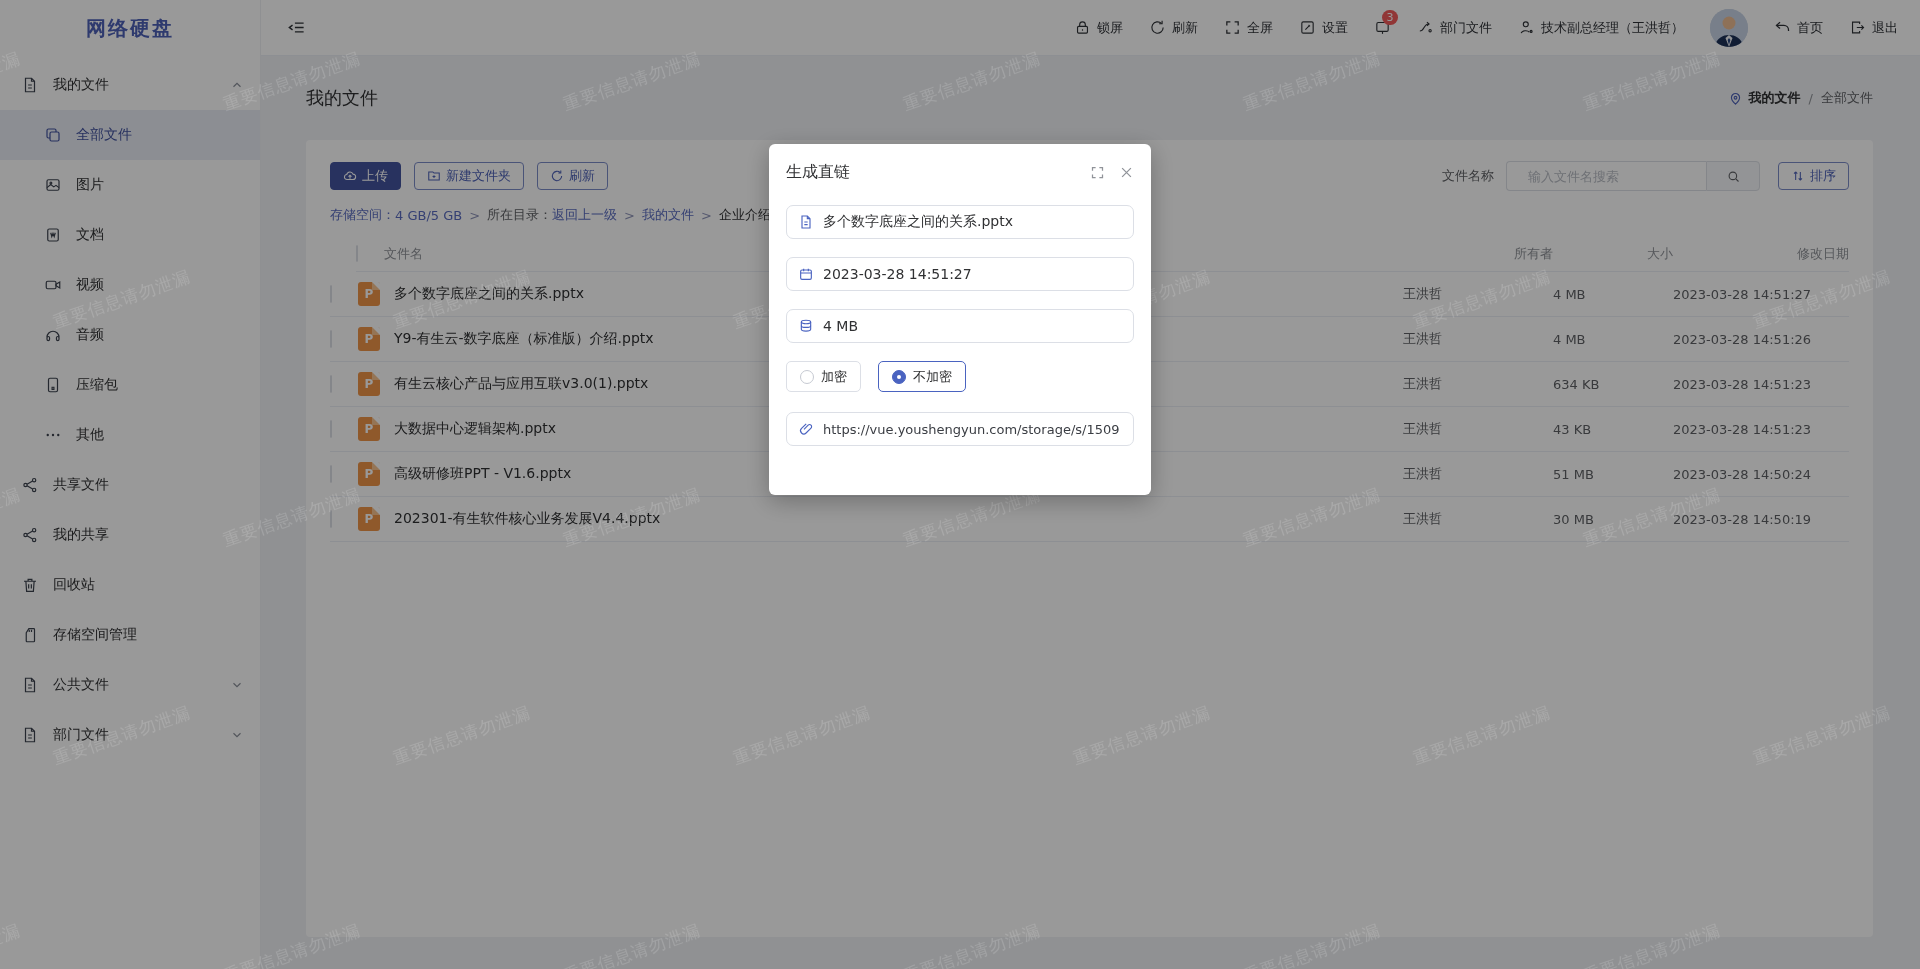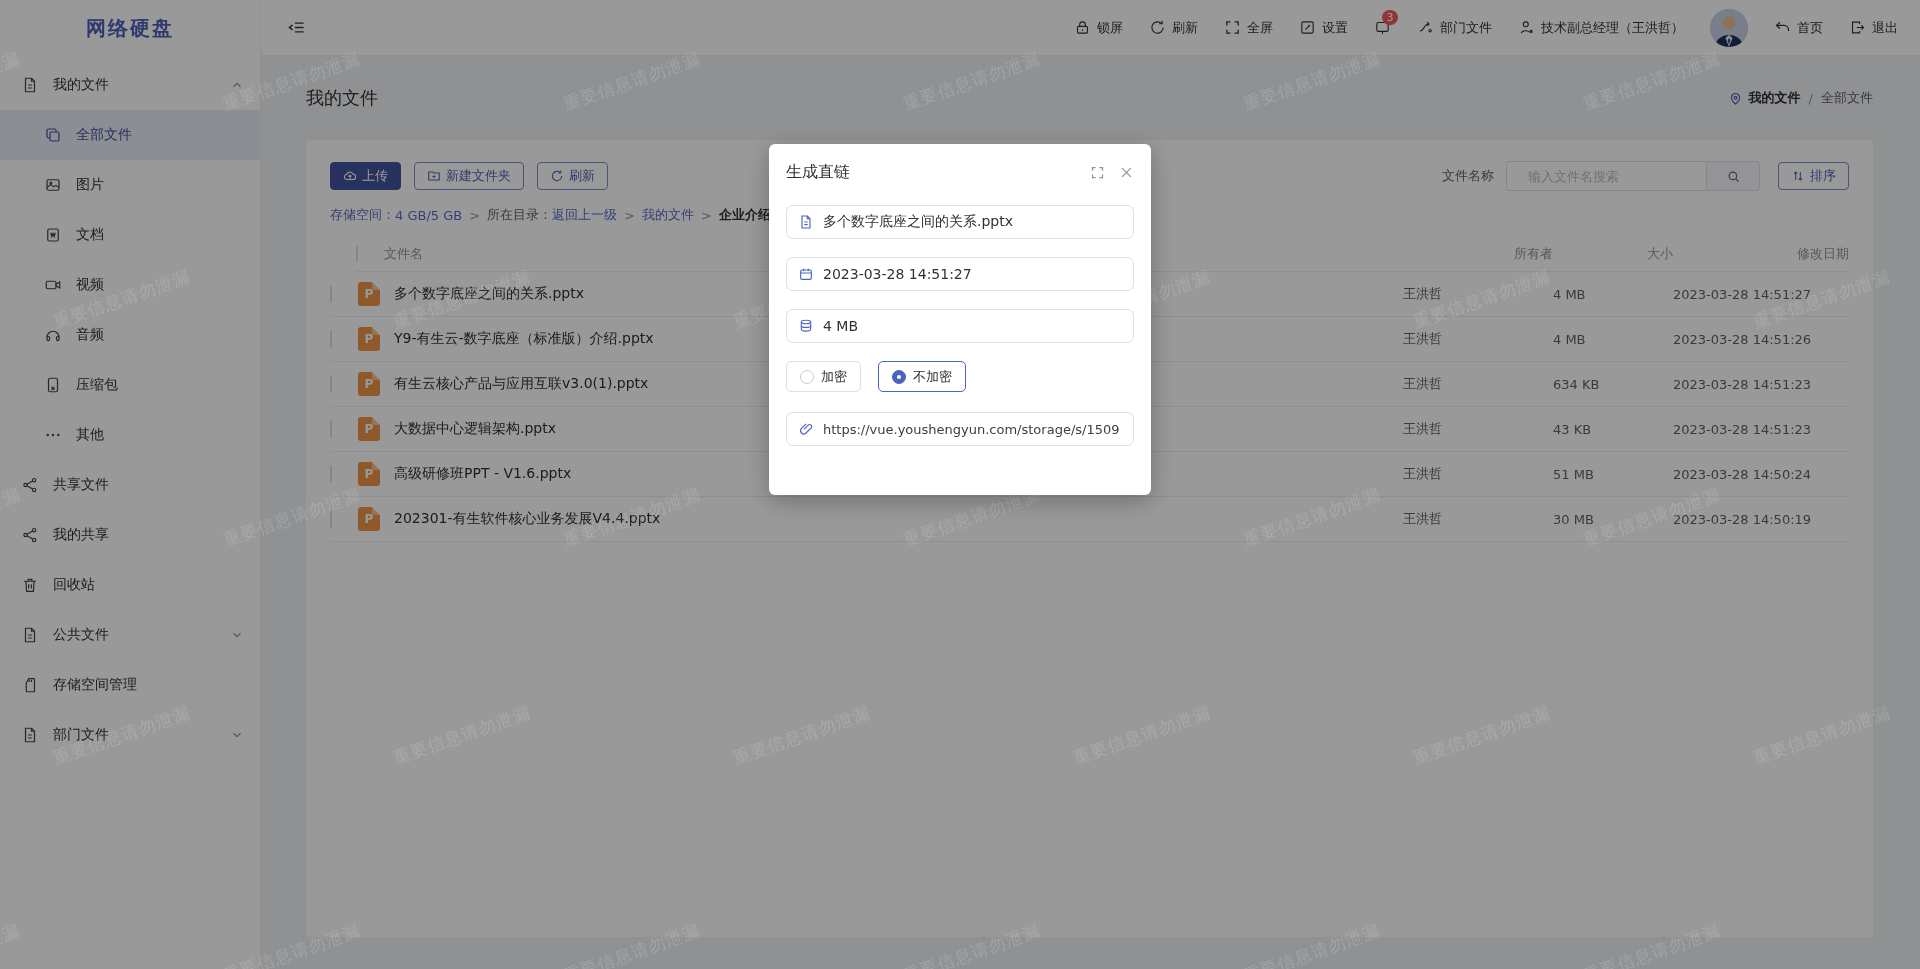--- a/index.html
+++ b/index.html
@@ -59,21 +59,21 @@
   .search-btn { width:54px; border:1px solid #dcdfe6; border-radius:0 4px 4px 0; background:#f5f7fa;
                 display:flex; align-items:center; justify-content:center; cursor:pointer; color:#606266; }
   .search-btn .ic { width:15px; height:15px; }
   .sort-btn { margin-left:18px; margin-right:0; }
 
   .pathbar { margin-top:14px; font-size:13px; display:flex; align-items:center; white-space:nowrap; }
   .pathbar .ind { color:#5a6cc0; }
   .pathbar .lab { color:#606266; margin-left:14px; }
   .pathbar .sep { color:#8d93b8; margin:0 7px; }
   .pathbar .link { color:#5a6cc0; cursor:pointer; }
-  .pathbar .cur { color:#303133; font-weight:bold; }
+  .pathbar .cur { color:#303133; font-weight:normal; }
 
   .tbl { margin-top:12px; }
   .t-row { display:flex; align-items:center; border-bottom:1px solid #ebeef5; height:45px; font-size:14px; }
   .t-head { height:36px; color:#909399; font-size:13px;margin-left:26px; }
   .c-check { width:28px; flex:none; }
   .checkbox { width:14px; height:14px; border:1px solid #dcdfe6; border-radius:2px; background:#fff; cursor:pointer; }
   .c-main { flex:1; display:flex; align-items:center; min-width:0; }
   .ppt-ic { width:22px; height:24px; background:#ef9448; border-radius:3px; color:#fff; font-size:12px; font-weight:bold;
             display:flex; align-items:center; justify-content:center; margin-right:14px; position:relative; flex:none; }
   .ppt-ic::after { content:""; position:absolute; top:0; right:0; border:4px solid #fff;
@@ -240,41 +240,41 @@
               <path d="M4 7h16M9.5 7V4.5h5V7M6.5 7l1 13.5h9l1-13.5"></path>
               <path d="M10.2 11v5.5M13.8 11v5.5"></path>
             </svg>
           </span>
         <span class="lbl">回收站</span>
       </div>
 
       <div class="nav-item">
         <span class="ic">
             <svg viewBox="0 0 24 24" fill="none" stroke="currentColor" stroke-width="1.6">
+              <path d="M7 9l3.5-5.5H17a1 1 0 0 1 1 1V20a1 1 0 0 1-1 1H8a1 1 0 0 1-1-1V9z"></path>
+              <path d="M11 5v3M14 5v3"></path>
+            </svg>
+          </span>
+        <span class="lbl">存储空间管理</span>
+      </div>
+
+      <div class="nav-item">
+        <span class="ic">
+            <svg viewBox="0 0 24 24" fill="none" stroke="currentColor" stroke-width="1.6">
               <path d="M6 3h8l4 4v14H6z"></path>
               <path d="M14 3v4h4"></path>
               <path d="M9.5 12h5M9.5 16h5"></path>
             </svg>
           </span>
         <span class="lbl">公共文件</span>
         <span class="chev">
             <svg viewBox="0 0 24 24" fill="none" stroke="currentColor" stroke-width="2">
               <path d="M6 9l6 6 6-6"></path>
             </svg>
           </span>
-      </div>
-
-      <div class="nav-item">
-        <span class="ic">
-            <svg viewBox="0 0 24 24" fill="none" stroke="currentColor" stroke-width="1.6">
-              <path d="M7 9l3.5-5.5H17a1 1 0 0 1 1 1V20a1 1 0 0 1-1 1H8a1 1 0 0 1-1-1V9z"></path>
-              <path d="M11 5v3M14 5v3"></path>
-            </svg>
-          </span>
-        <span class="lbl">存储空间管理</span>
       </div>
 
 
       <div class="nav-item">
         <span class="ic">
             <svg viewBox="0 0 24 24" fill="none" stroke="currentColor" stroke-width="1.6">
               <path d="M6 3h8l4 4v14H6z"></path>
               <path d="M14 3v4h4"></path>
               <path d="M9.5 12h5M9.5 16h5"></path>
             </svg>

